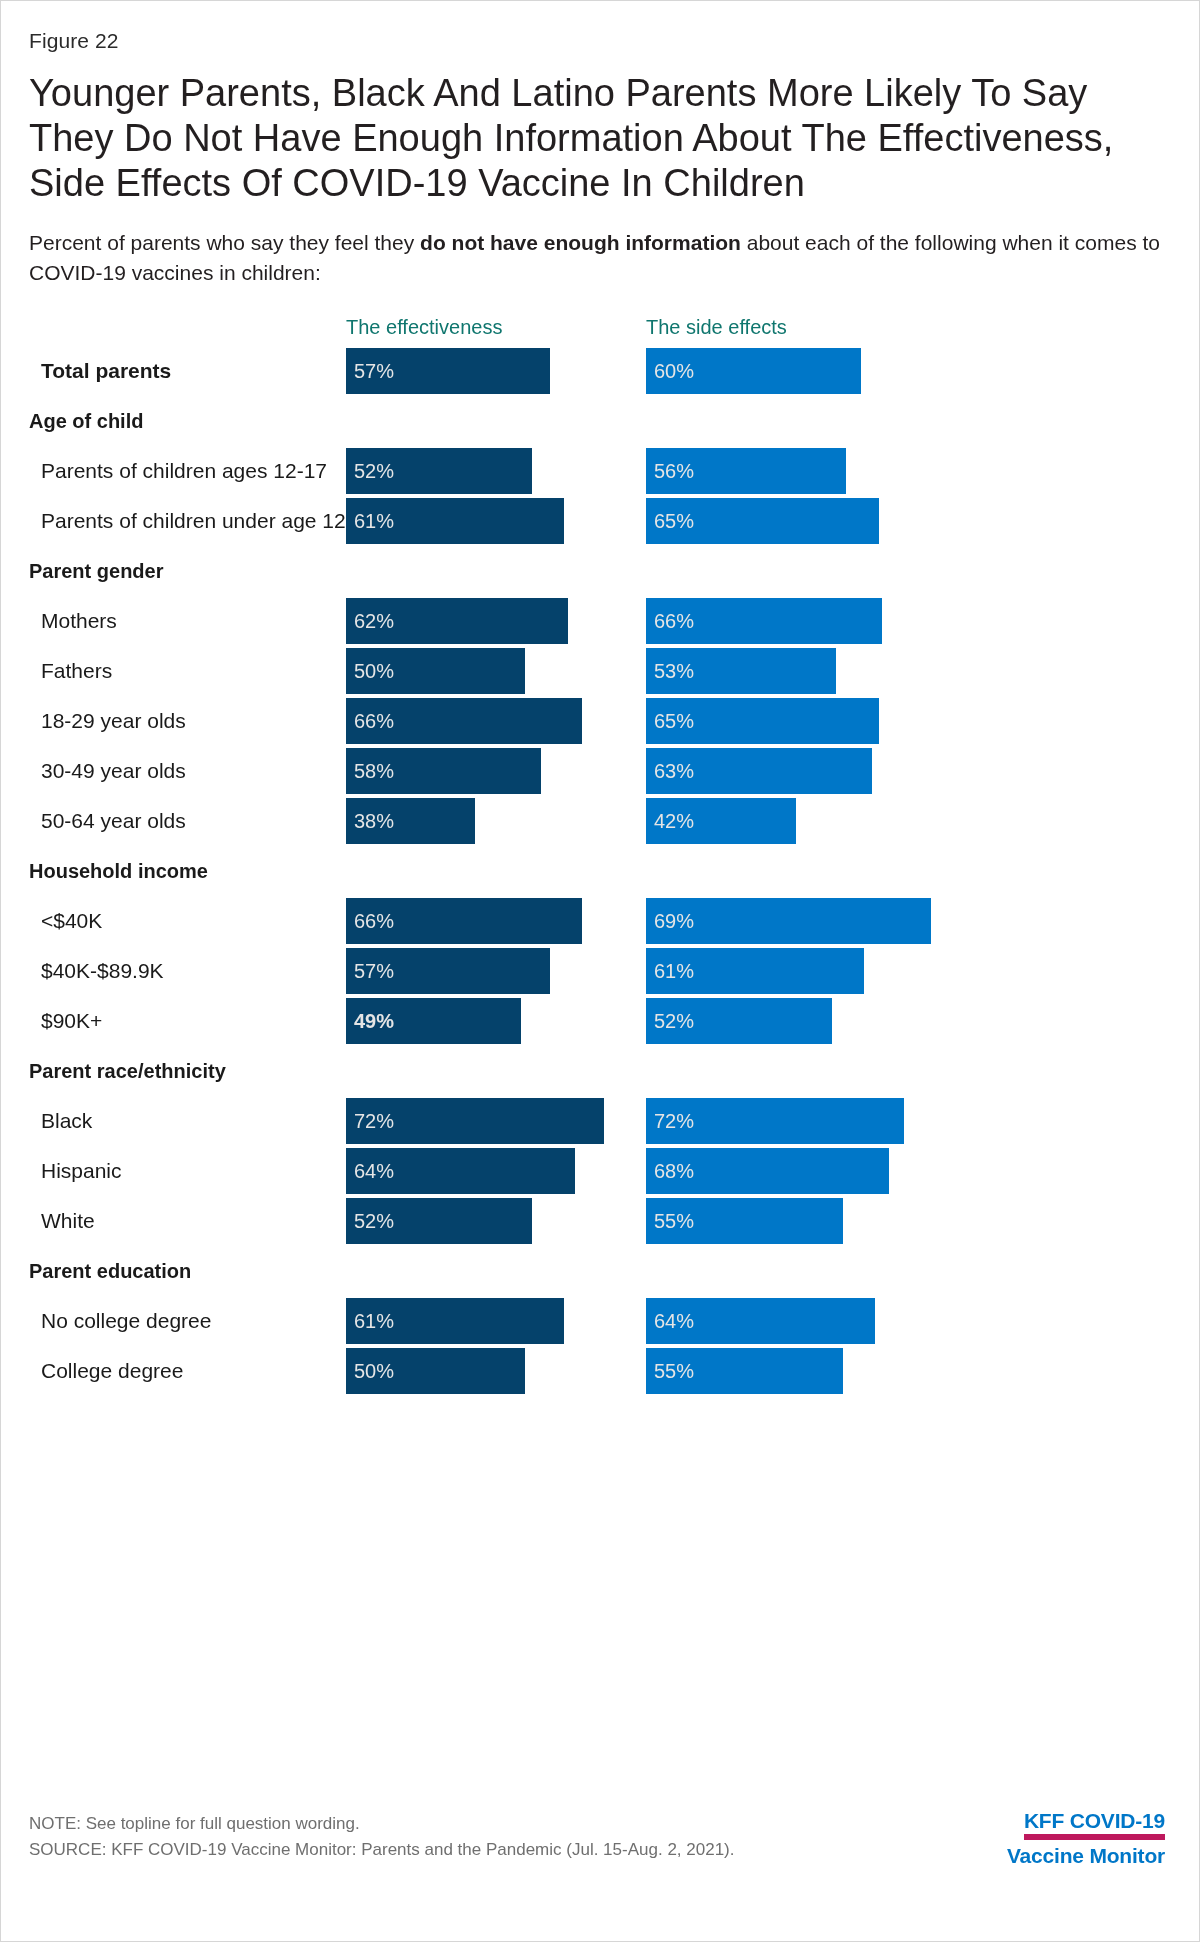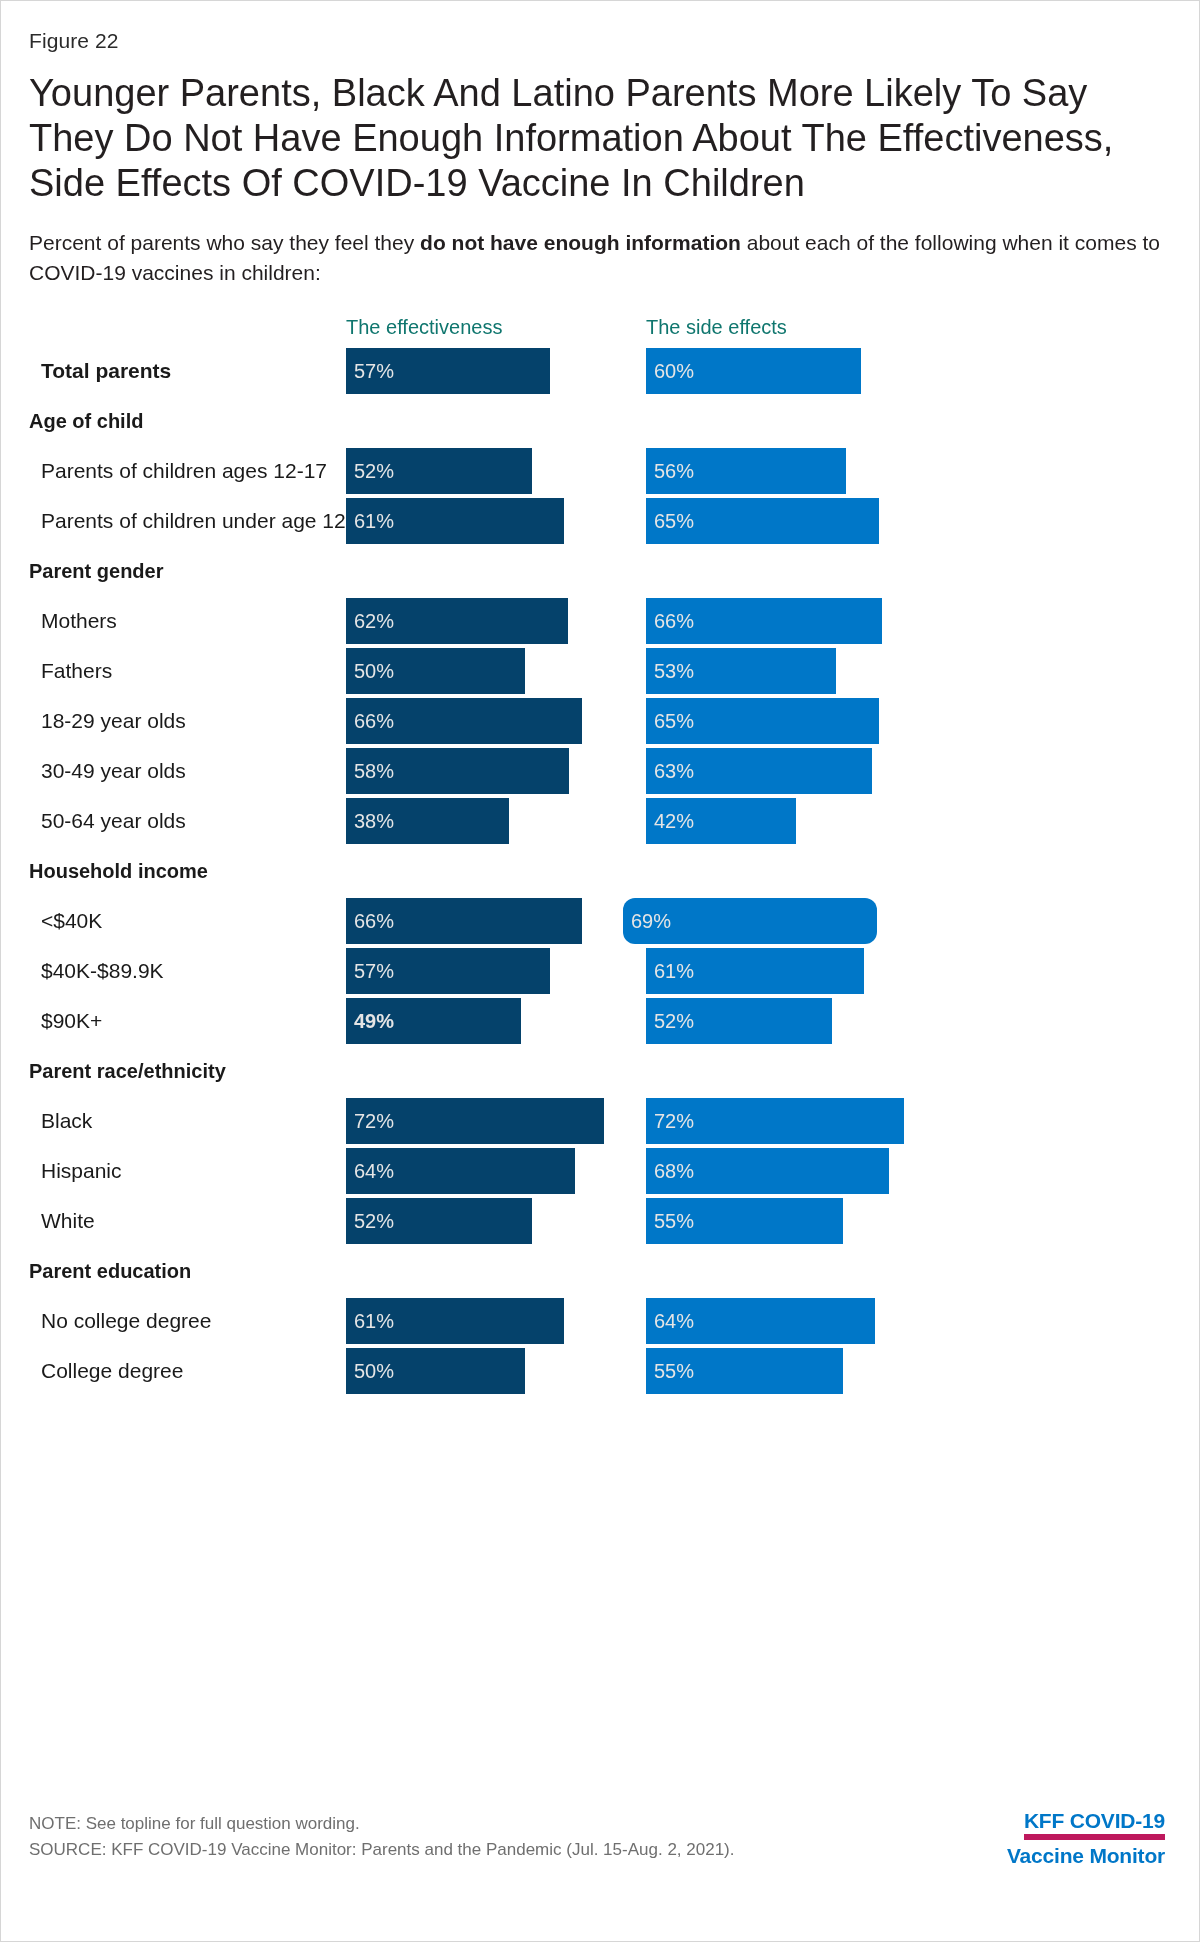--- a/index.html
+++ b/index.html
@@ -231,43 +231,43 @@
             <div class="row-label">18-29 year olds</div>
             <div class="bar s1" style="left: 317px; width: 236.28px;">
               <span class="val">66%</span>
             </div>
             <div class="bar s2" style="left: 617px; width: 232.7px;">
               <span class="val">65%</span>
             </div>
           </div>
           <div class="row">
             <div class="row-label">30-49 year olds</div>
-            <div class="bar s1" style="left: 317px; width: 223px;">
+            <div class="bar s1" style="left: 317px; width: 195px;">
               <span class="val">58%</span>
             </div>
             <div class="bar s2" style="left: 617px; width: 225.54px;">
               <span class="val">63%</span>
             </div>
           </div>
           <div class="row">
             <div class="row-label">50-64 year olds</div>
-            <div class="bar s1" style="left: 317px; width: 163px;">
+            <div class="bar s1" style="left: 317px; width: 129px;">
               <span class="val">38%</span>
             </div>
             <div class="bar s2" style="left: 617px; width: 150.36px;">
               <span class="val">42%</span>
             </div>
           </div>
           <div class="group-head">Household income</div>
           <div class="row">
             <div class="row-label">&lt;$40K</div>
             <div class="bar s1" style="left: 317px; width: 236.28px;">
               <span class="val">66%</span>
             </div>
-            <div class="bar s2" style="left: 594px; width: 254px; border-radius: 12px;">
+            <div class="bar s2" style="left: 617px; width: 285px;">
               <span class="val">69%</span>
             </div>
           </div>
           <div class="row">
             <div class="row-label">$40K-$89.9K</div>
             <div class="bar s1" style="left: 317px; width: 204.06px;">
               <span class="val">57%</span>
             </div>
             <div class="bar s2" style="left: 617px; width: 218.38px;">
               <span class="val">61%</span>

